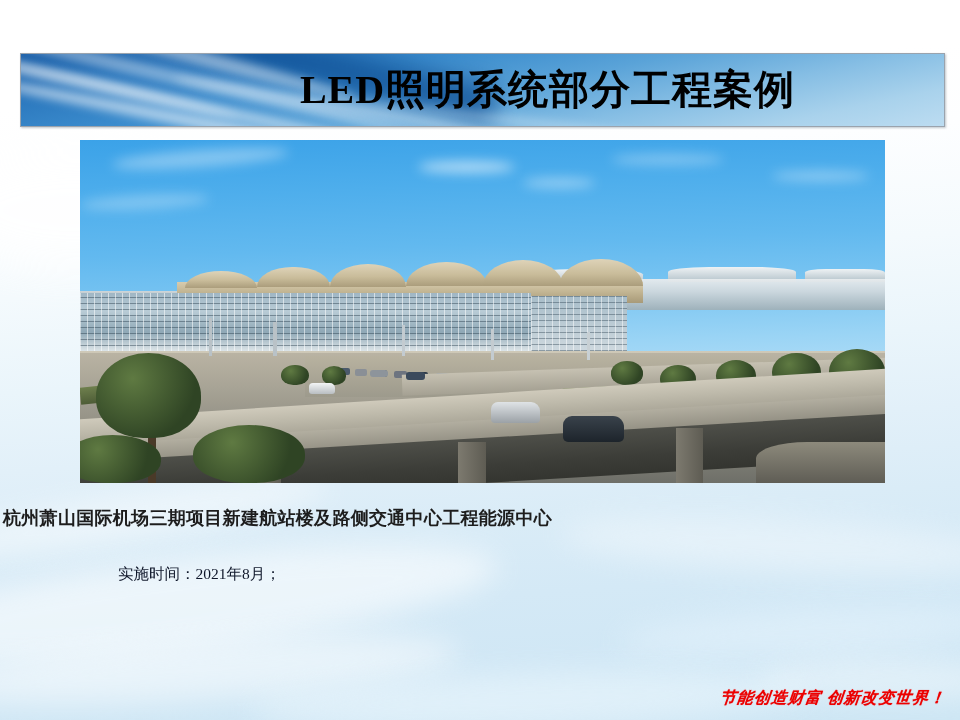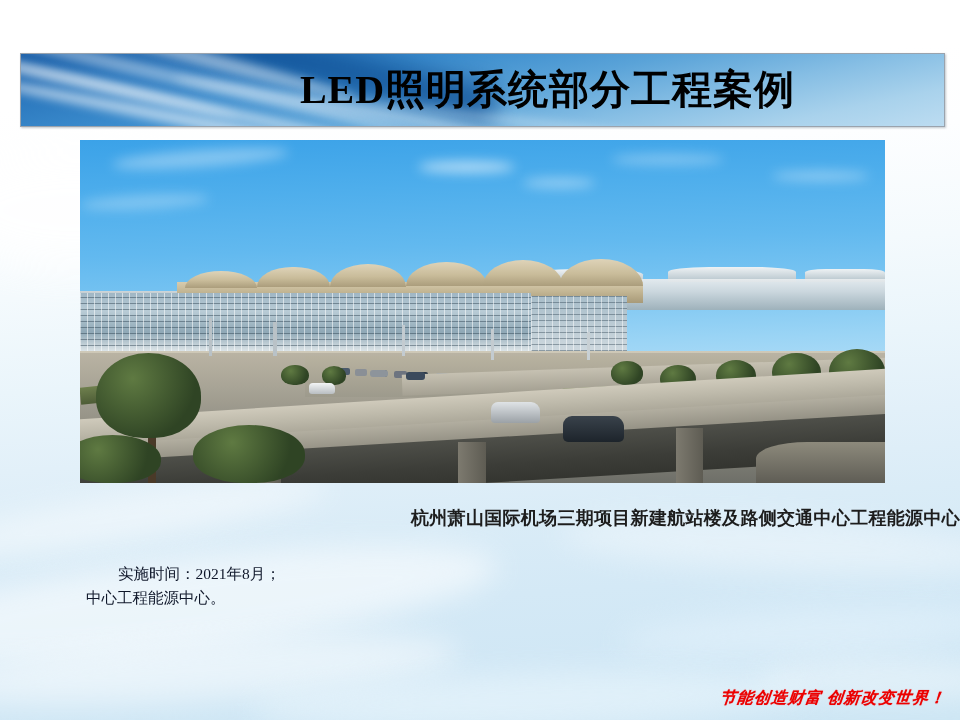--- a/index.html
+++ b/index.html
@@ -174,21 +174,21 @@
   }
   .pier{position:absolute;background:linear-gradient(90deg,#7d7a6f,#5e5c53);}
   .ramp{
     left:40%;top:66%;width:62%;height:6%;
     background:linear-gradient(180deg,#c6c1b2,#a5a193);transform:rotate(-2deg);
   }
 
   
   #caption{
     position:absolute;left:3px;right:0;top:506px;
-    text-align:right;font-size:18px;font-weight:bold;color:#1d1d1d;
+    text-align:left;font-size:18px;font-weight:bold;color:#1d1d1d;
     letter-spacing:.3px;
   }
   #body-text{
     position:absolute;left:86px;top:562px;width:790px;
     font-size:15.5px;color:#0f172a;line-height:1.55;
   }
   #body-text .ln{white-space:nowrap;}
   #body-text .ind{padding-left:32px;}
   #footer{
     position:absolute;right:14px;top:688px;
@@ -310,18 +310,17 @@
     <div class="ph" style="left:51%;top:55%;width:.4%;height:9%;background:#c3cbd0;"></div>
     <div class="ph" style="left:63%;top:56%;width:.4%;height:8%;background:#c8d0d4;"></div>
 
     <div class="ph" style="left:84%;top:88%;width:16%;height:12%;background:linear-gradient(180deg,#8d8a7c,#5f5d55);border-radius:40% 0 0 0;"></div>
   </div>
 
   <div id="caption">杭州萧山国际机场三期项目新建航站楼及路侧交通中心工程能源中心</div>
 
   <div id="body-text">
     <div class="ln ind">实施时间：2021年8月；</div>
-    <div class="ln">中心工程能源中心。</div>
   </div>
 
   <div id="footer">节能创造财富 创新改变世界！</div>
 
 </div>
 
 </body></html>

